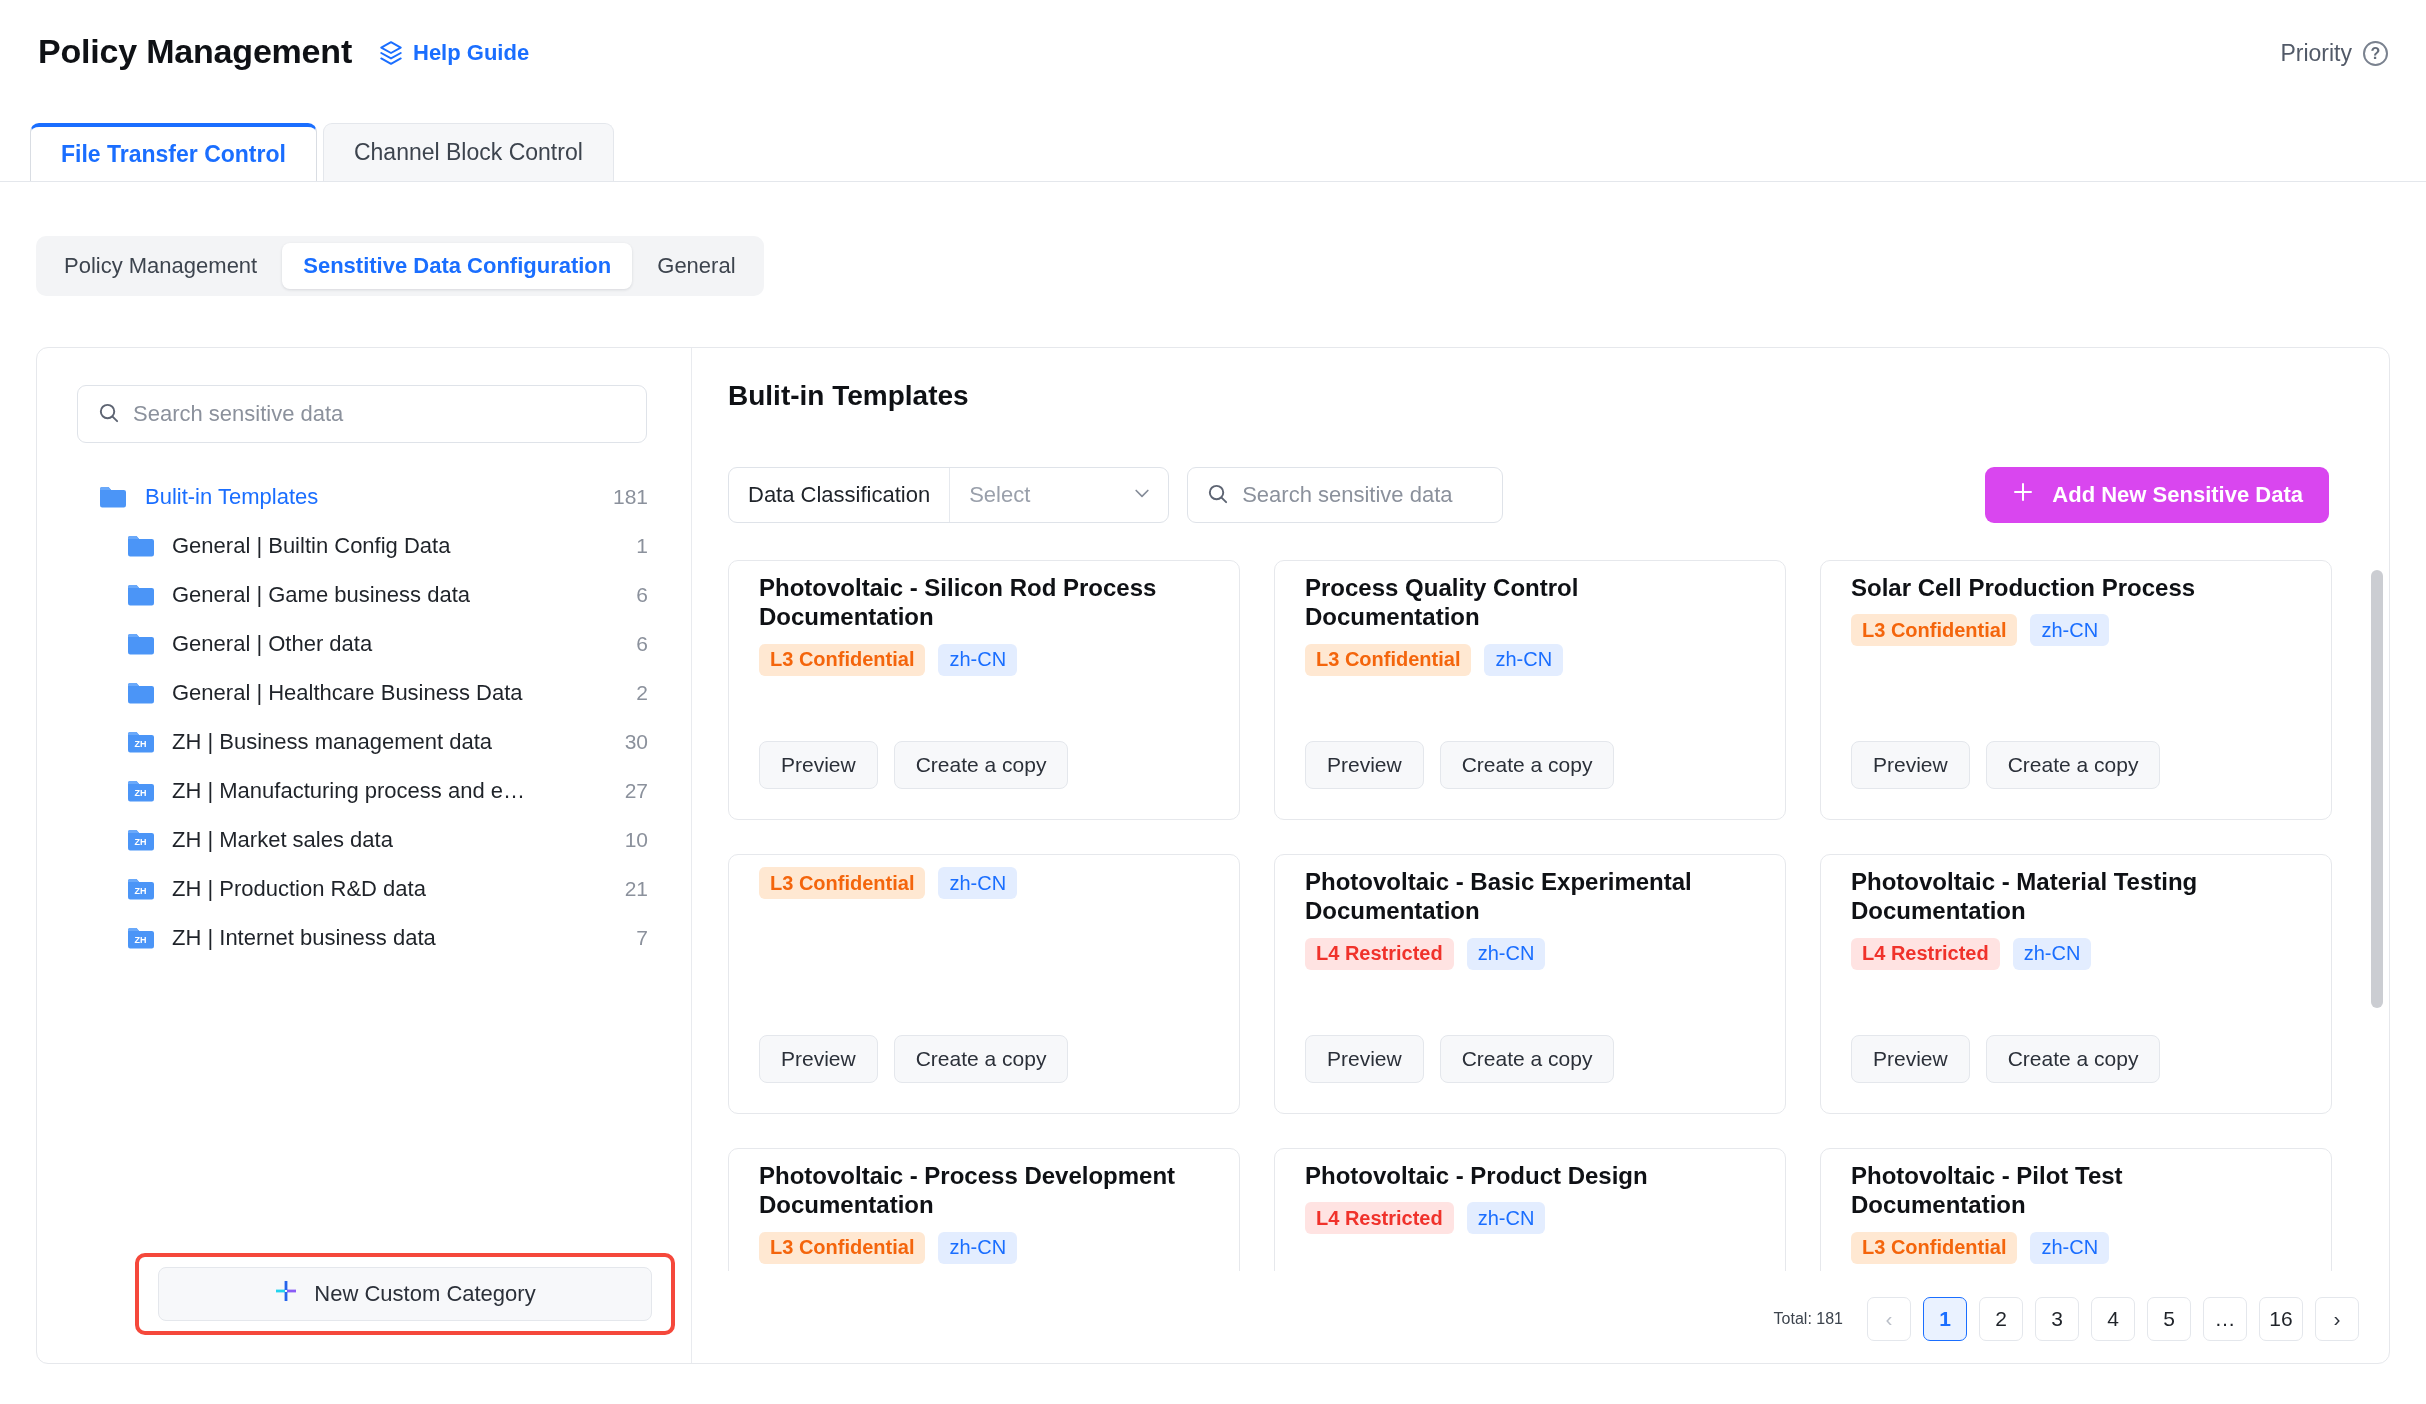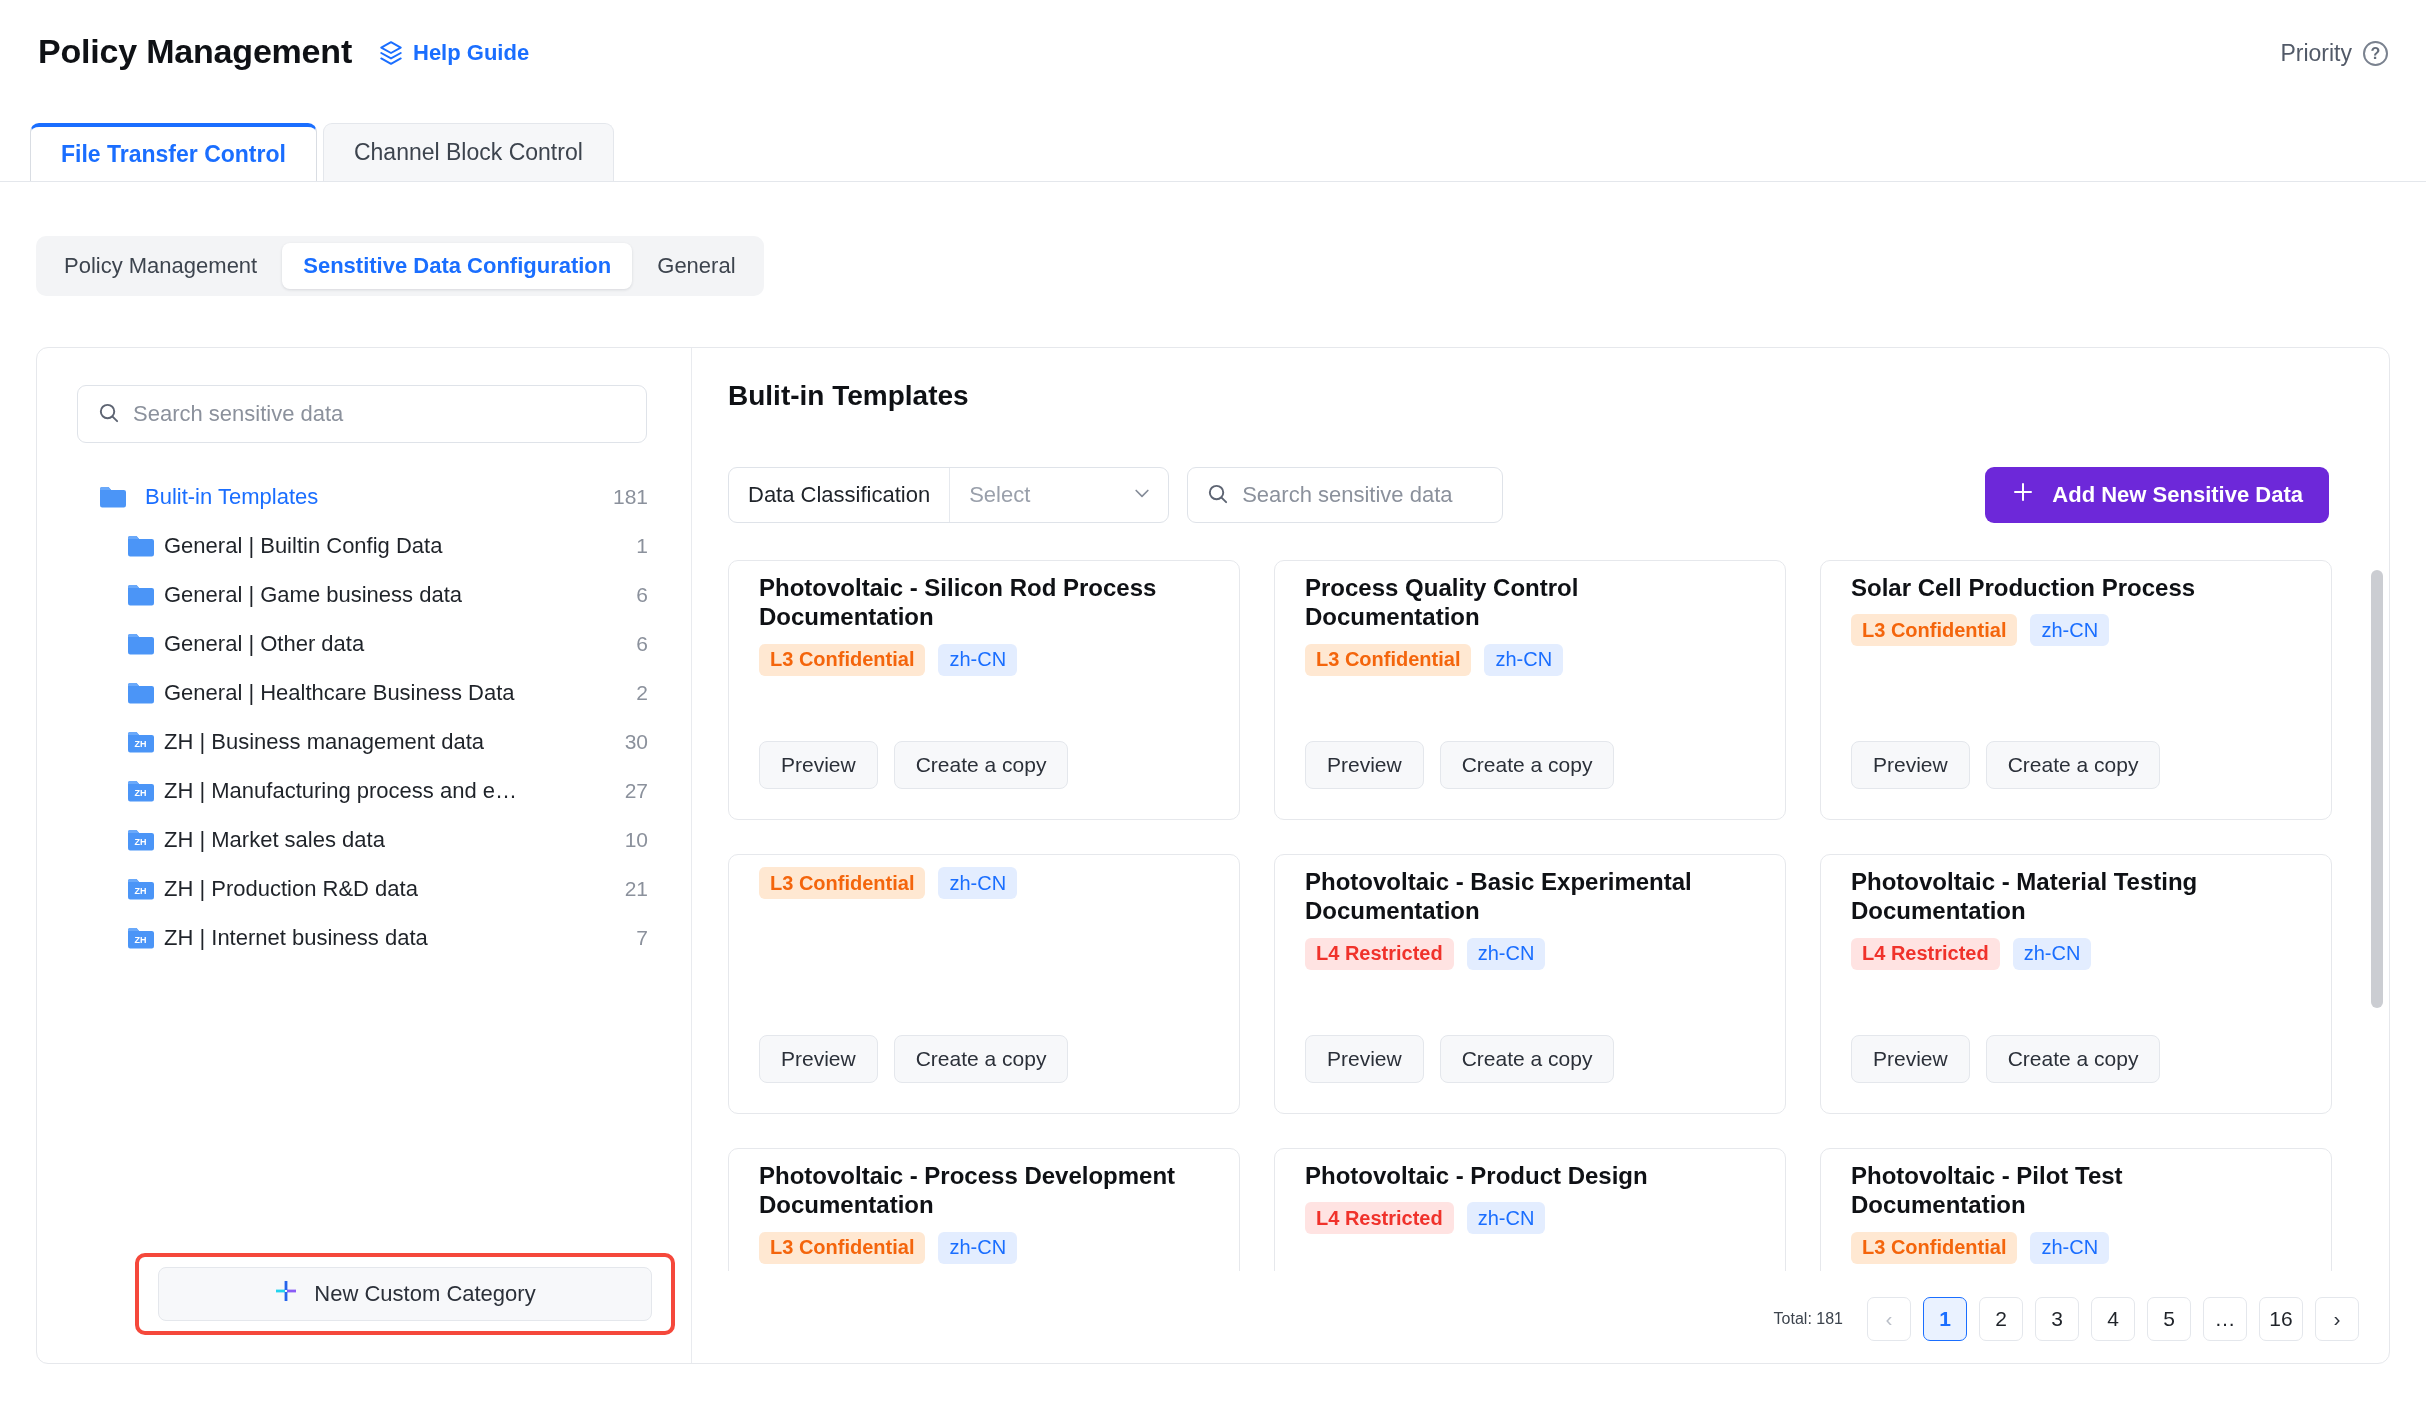--- a/index.html
+++ b/index.html
@@ -127,21 +127,21 @@
     font-size: 22px; color: #1f2329; white-space: nowrap;
     overflow: hidden; text-overflow: ellipsis; flex: 1 1 auto;
   }
   .tree-item .count {
     font-size: 21px; color: #8b919c; flex: 0 0 auto;
     margin-left: 12px; text-align: right;
   }
   .tree-item.root { padding-left: 62px; }
   .tree-item.root .label { color: #1a6eff; margin-left: 18px; }
   .tree-item.child { padding-left: 90px; }
-  .tree-item.child .label { margin-left: 9px; }
+  .tree-item.child .label { margin-left: 17px; }
 
   .new-cat-highlight {
     position: absolute; left: 98px; bottom: 28px;
     width: 540px; height: 82px;
     border: 4px solid #f5483b; border-radius: 10px;
     display: flex; align-items: center; justify-content: center;
   }
   .new-cat-btn {
     width: 494px; height: 54px;
     background: #f7f8fa; border: 1px solid #e4e7ec; border-radius: 8px;
@@ -183,21 +183,21 @@
   .search-box2 input {
     border: none; outline: none; background: transparent;
     font-size: 22px; color: #1f2329; width: 100%;
     font-family: "Liberation Sans", sans-serif;
   }
   .search-box2 input::placeholder { color: #8b919c; }
 
   .add-btn {
     position: absolute; right: 30px; top: 0;
     height: 56px; padding: 0 26px;
-    background: #6d28d9; color: #ffffff; border: none; border-radius: 9px;
+    background: #d946ef; color: #ffffff; border: none; border-radius: 9px;
     display: flex; align-items: center; gap: 17px;
     font-size: 22px; font-weight: 700; cursor: pointer;
     font-family: "Liberation Sans", sans-serif;
   }
 
   
   .cards-viewport {
     position: absolute; left: 36px; top: 212px; right: 18px; bottom: 92px;
     overflow: hidden;
   }

